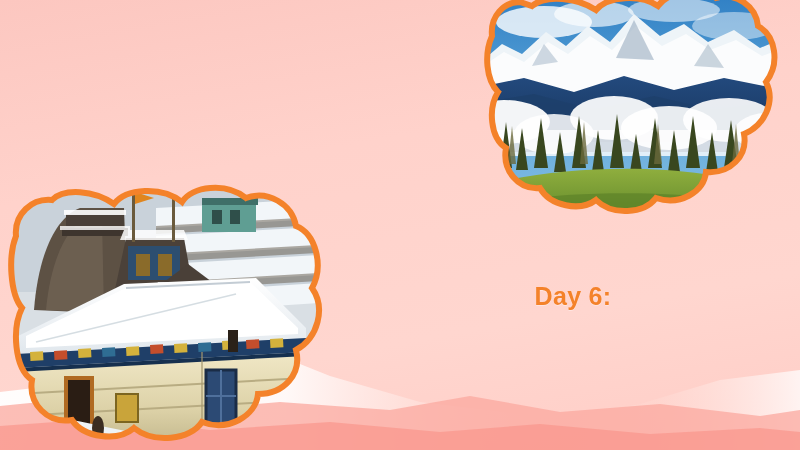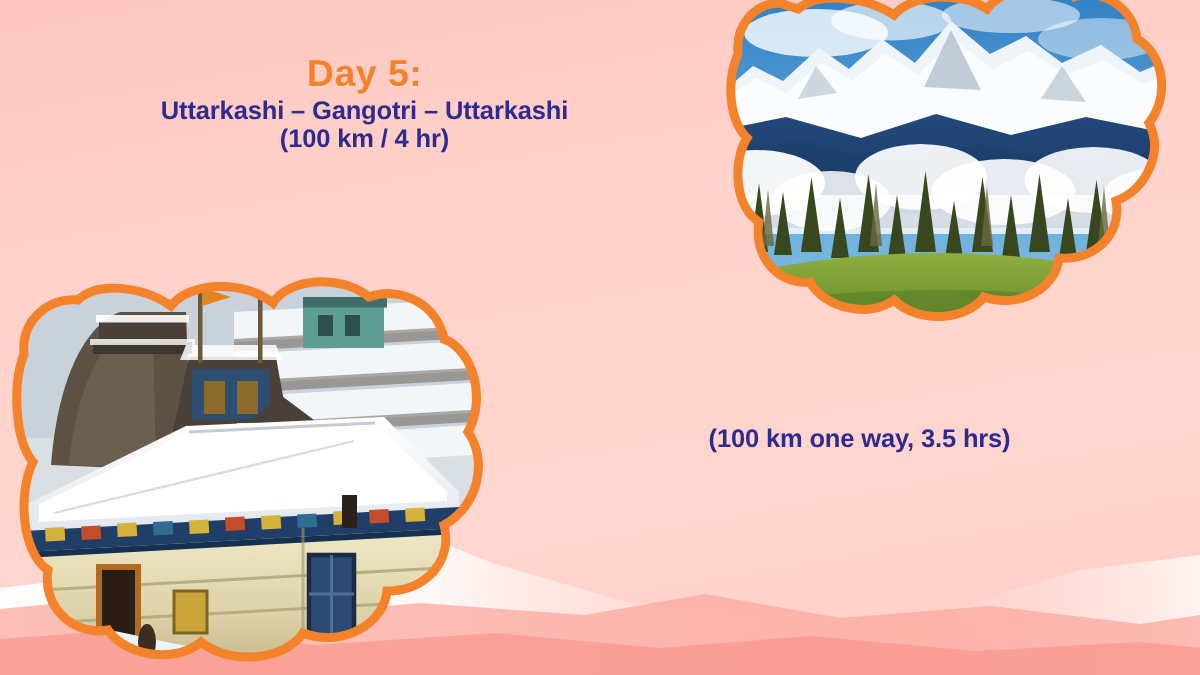--- a/index.html
+++ b/index.html
@@ -116,28 +116,23 @@
 
     <path d="M0,52 L60,45 L150,58 L250,40 L300,24 L330,36 L420,62 L520,74 L520,110 L0,110 Z" fill="url(#gWhite)"></path>
 
     <path d="M560,80 L640,64 L720,40 L800,30 L800,110 L560,110 Z" fill="url(#gWhite2)"></path>
 
     <path d="M0,66 L80,58 L170,72 L280,62 L390,70 L470,56 L560,72 L660,64 L760,76 L800,70 L800,110 L0,110 Z" fill="#fba89f" opacity="0.75"></path>
 
     <path d="M0,86 L110,78 L210,90 L330,82 L440,92 L540,84 L650,94 L760,88 L800,92 L800,110 L0,110 Z" fill="#fa968c" opacity="0.7"></path>
   </svg>
 
-  <div class="textblock" id="day5-block">
-    <p class="day-heading">Day 5:</p>
-    <p class="route-line">Uttarkashi – Gangotri – Uttarkashi</p>
-    <p class="detail-line">(100 km / 4 hr)</p>
-  </div>
 
   <div class="textblock" id="day6-block">
-    <p class="detail-line">(100 km one way, 3.5 hrs)</p>
+    <p class="day-heading">Day 6:</p>
   </div>
 
   <div class="picture-frame" id="frame-mountain">
     <svg viewBox="0 0 300 240" width="300" height="240" role="img" aria-label="Snow-capped Himalayan peaks above a cloud bank with pine trees and a green meadow in the foreground">
       <defs>
 
         <path id="cloudMtn" d="M36,10
                  C20,10 6,24 8,44
                  C0,62 2,88 14,100
                  C4,116 6,146 22,156

